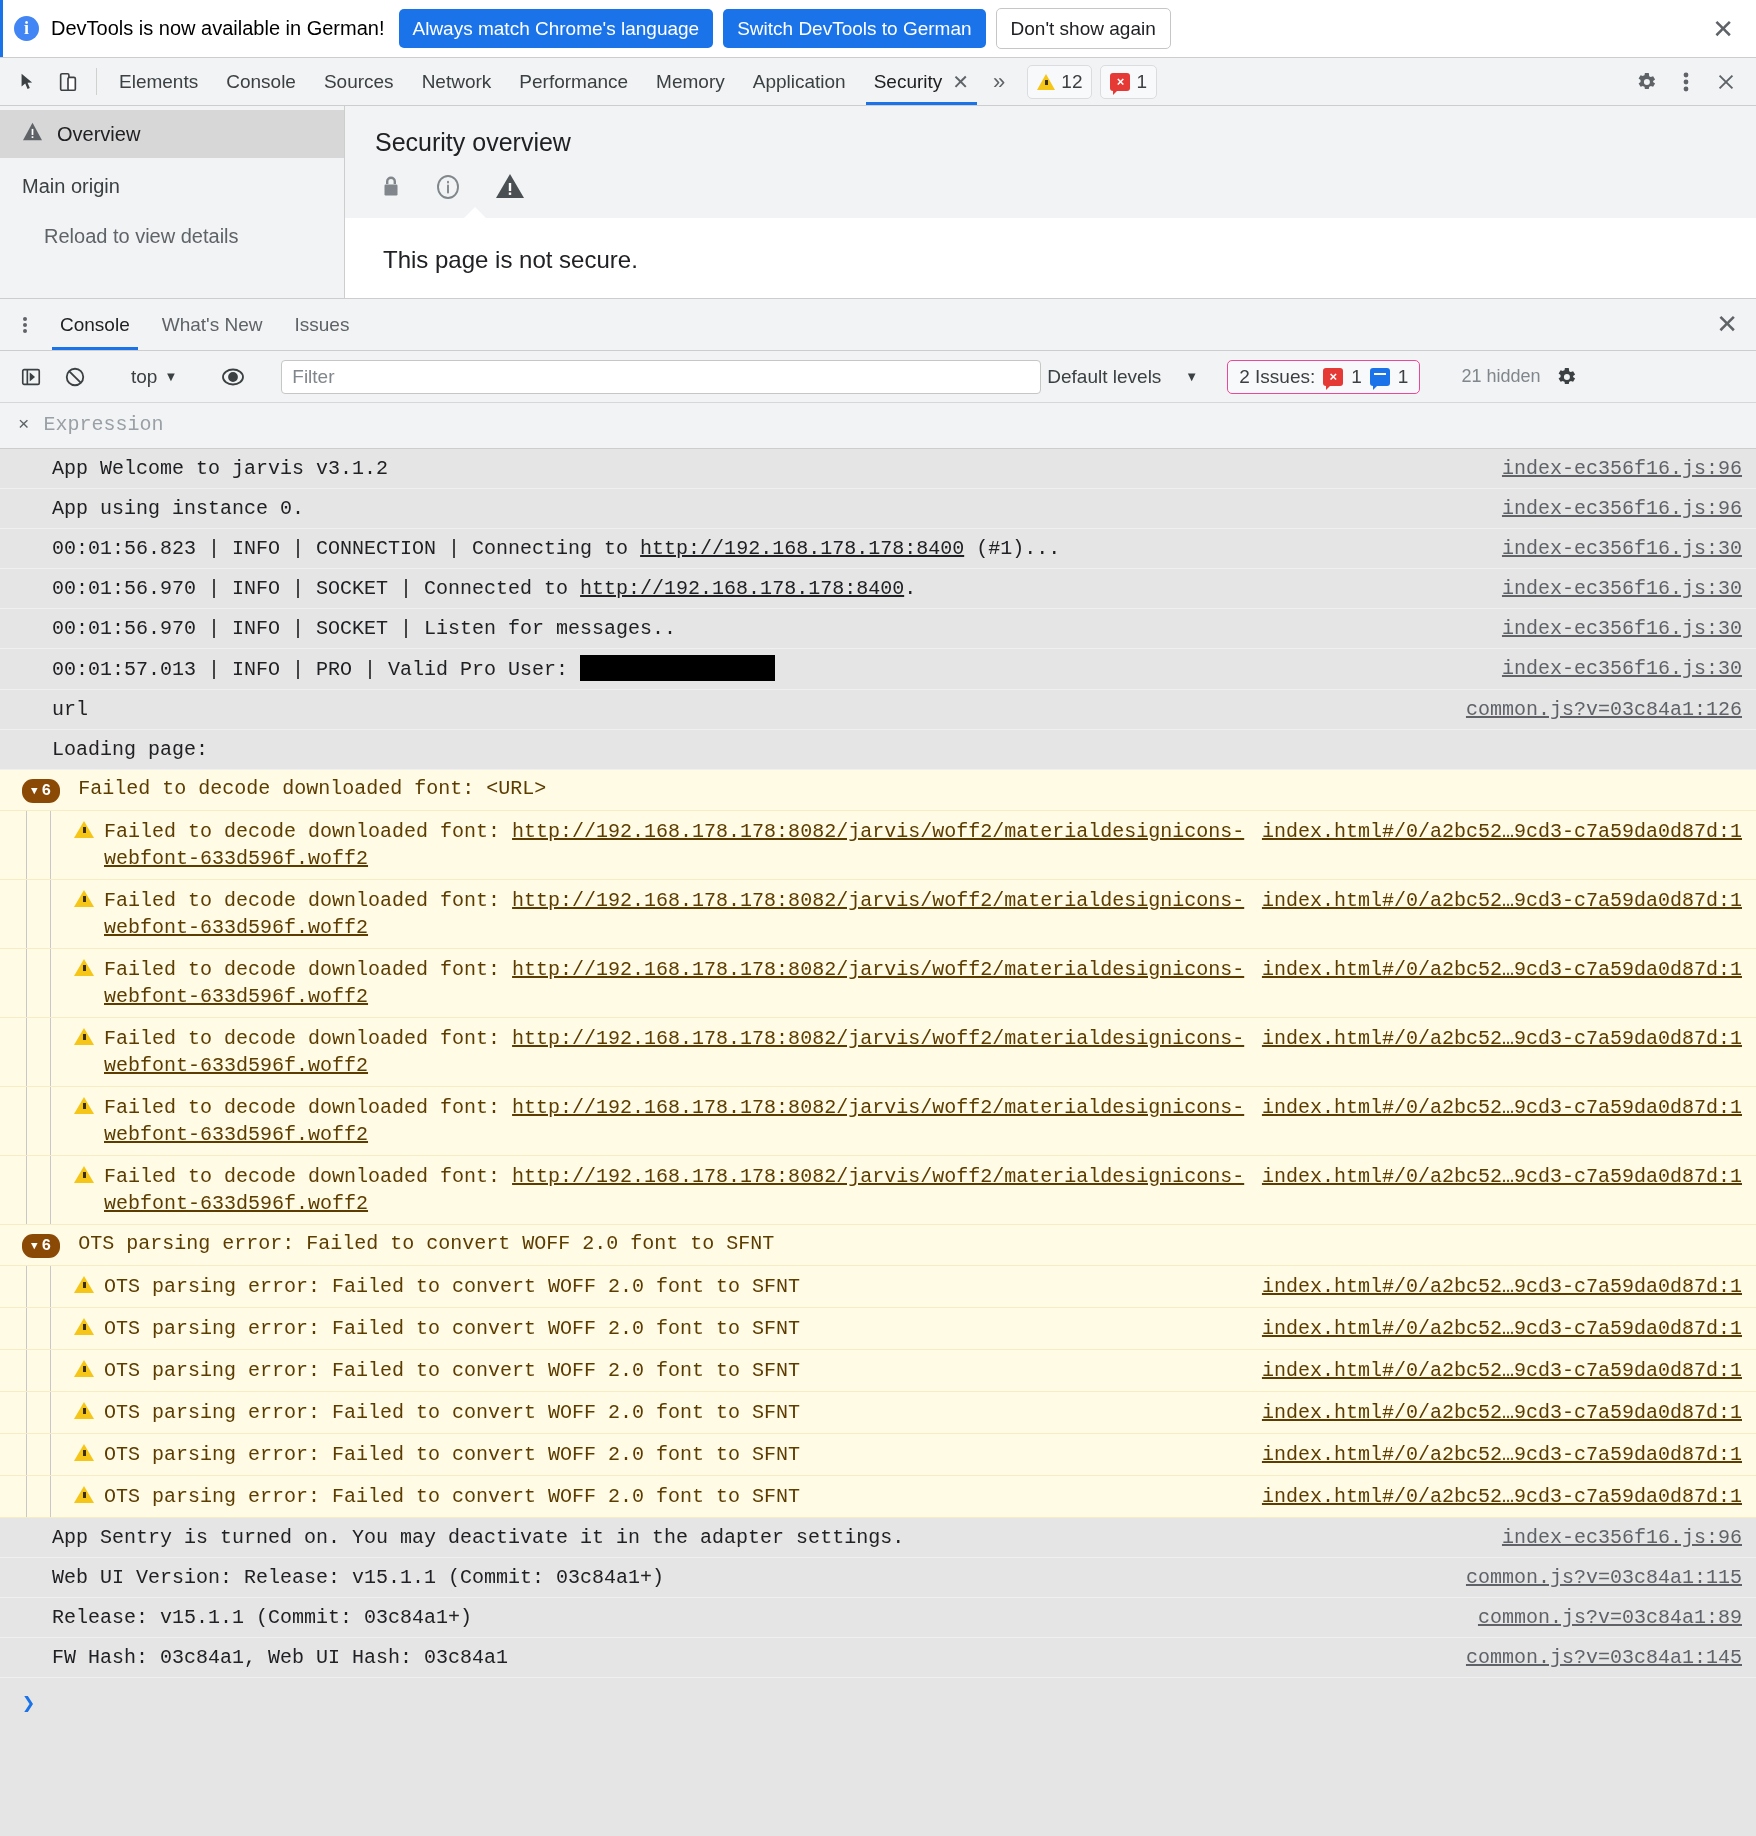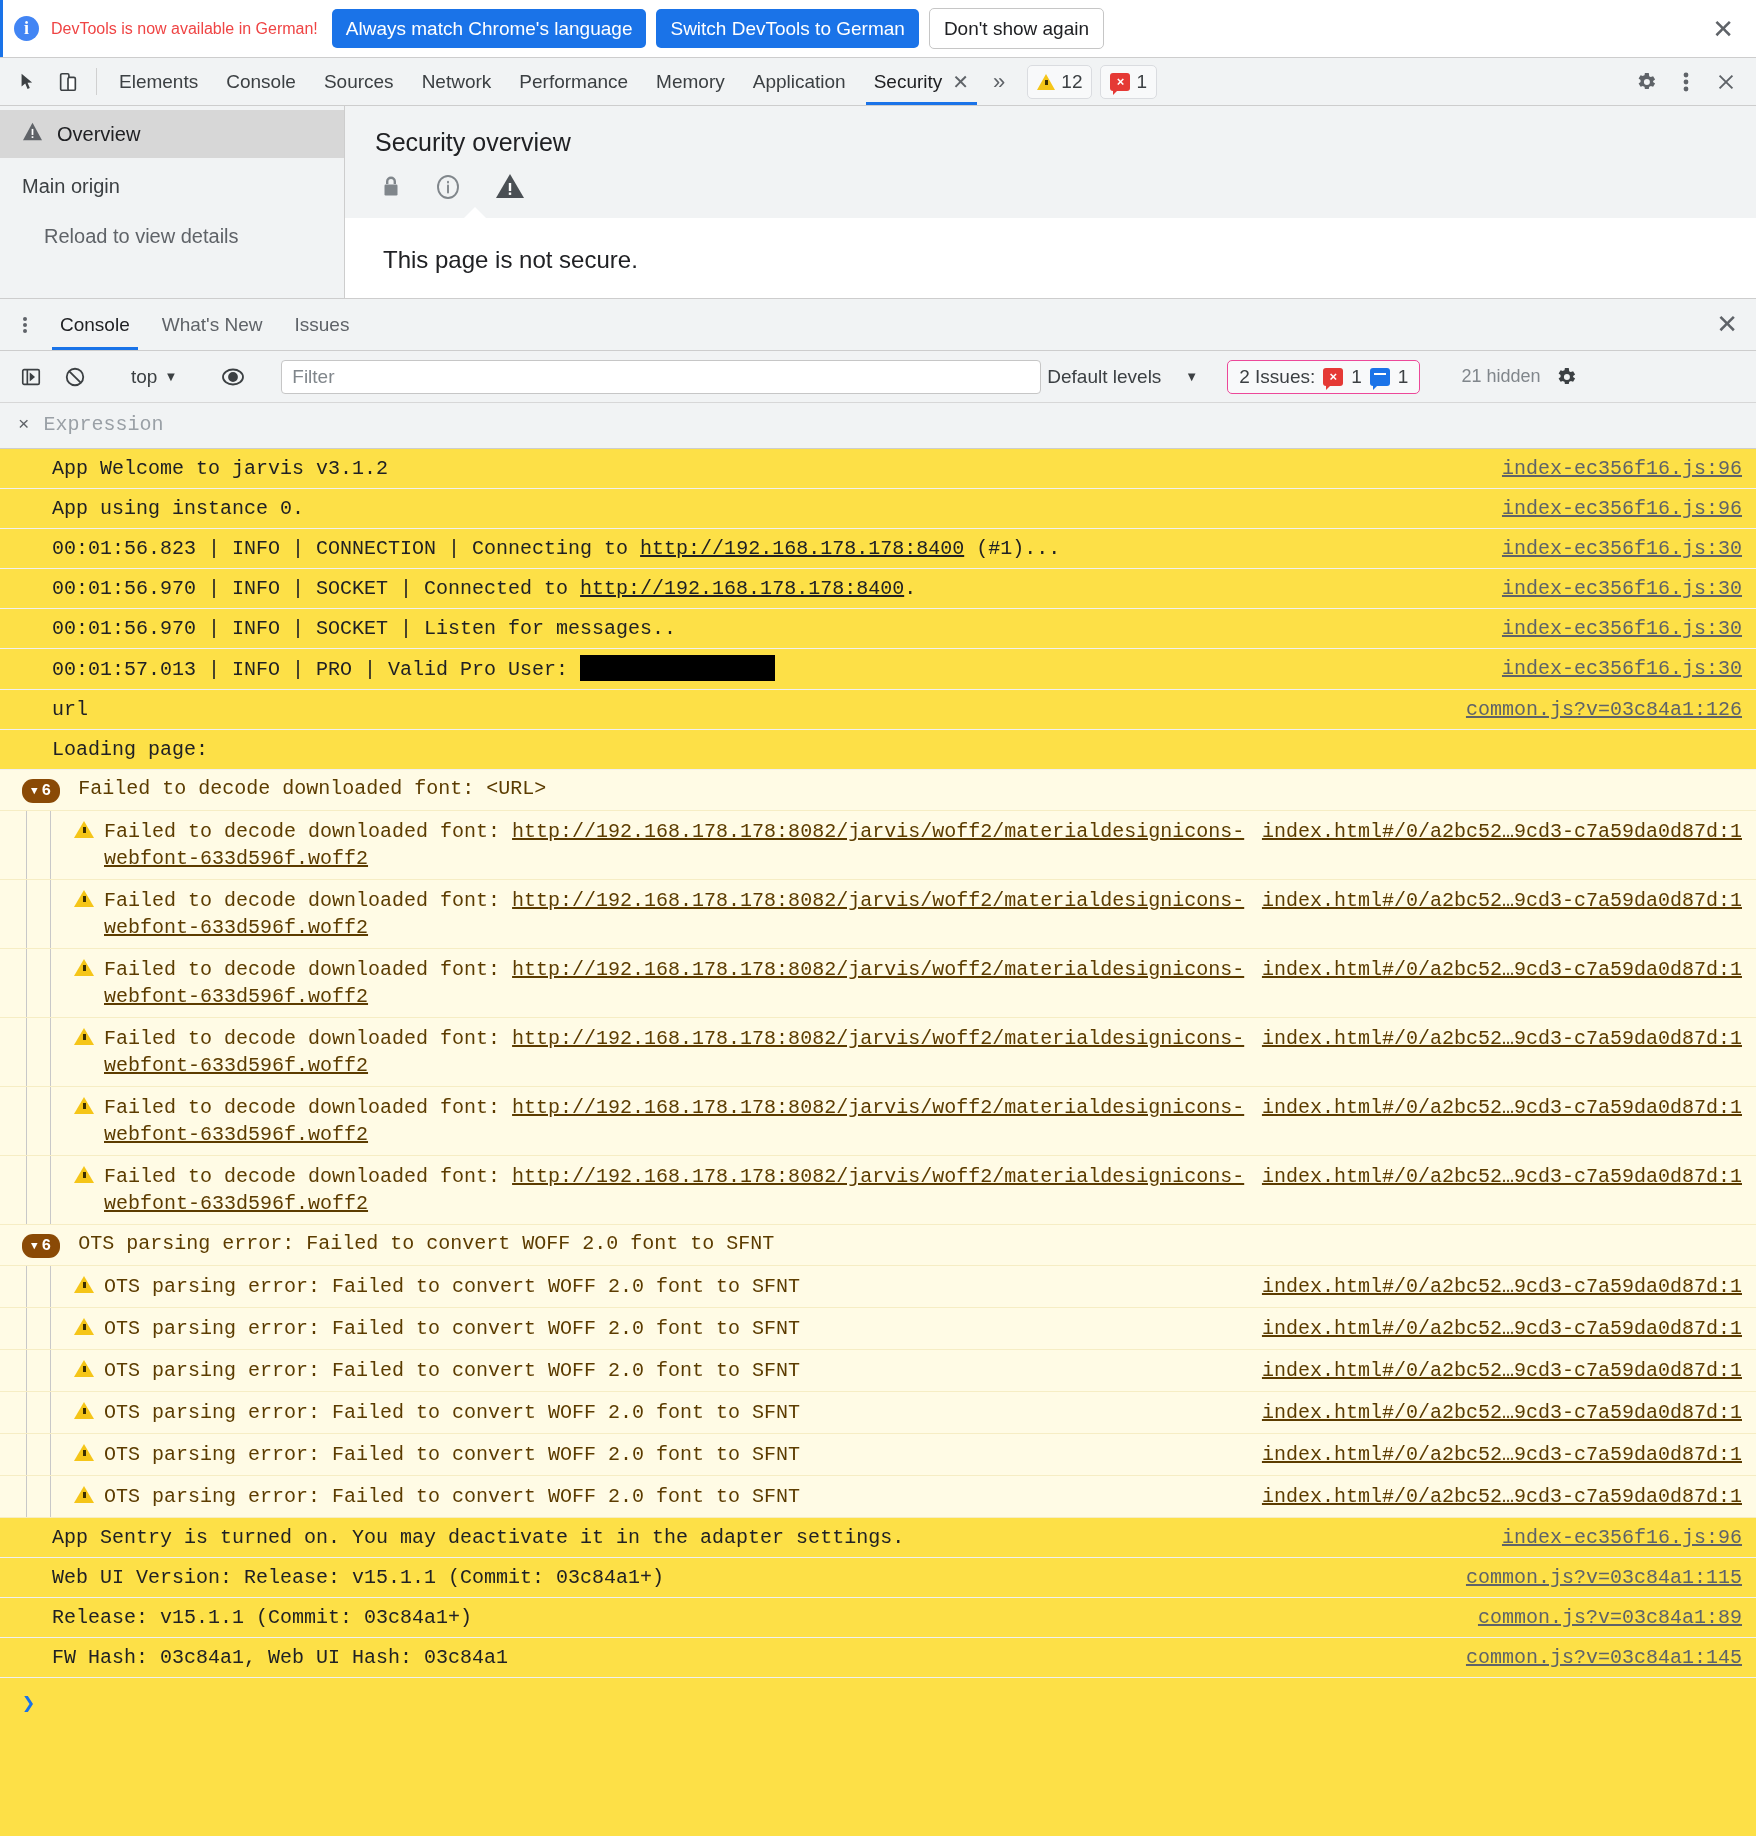--- a/index.html
+++ b/index.html
@@ -24,21 +24,21 @@
   .infobar-left-accent {
     position:absolute; left:0; top:0; bottom:0; width:3px; background:#1a73e8;
   }
   .info-icon {
     width: 25px; height: 25px; border-radius: 50%;
     background: #4285f4; color: #fff;
     display:flex; align-items:center; justify-content:center;
     font-size: 18px; font-weight: bold; font-family: "Liberation Serif", serif;
     margin-right: 12px; flex:0 0 25px;
   }
-  .infobar-text { font-size: 16px; color: #ef4444; margin-right: 14px; white-space: nowrap; }
+  .infobar-text { font-size: 20px; color: #000000; margin-right: 14px; white-space: nowrap; }
   .btn-blue {
     background: #1a73e8; color:#fff; border:none; border-radius:5px;
     font-size: 19px; font-family:"Liberation Sans",sans-serif;
     padding: 9px 14px; margin-right: 10px; white-space:nowrap; cursor:pointer;
     line-height: 1.15;
   }
   .btn-plain {
     background: #fff; color:#202124; border:1px solid #c6c6c6; border-radius:5px;
     font-size: 19px; font-family:"Liberation Sans",sans-serif;
     padding: 9px 14px; white-space:nowrap; cursor:pointer; line-height: 1.15;
@@ -155,21 +155,21 @@
   .live-expr {
     background:#f1f3f4; border-bottom:1px solid #cdcdcd; padding: 10px 0 12px 0;
     flex:0 0 auto;
   }
   .le-row1 { display:flex; align-items:center; padding-left: 18px; font-family:"Liberation Mono", monospace; }
   .le-x { font-size:19px;color:#5f6368;margin-right:14px;cursor:pointer; }
   .le-placeholder { font-size:20px; color:#9aa0a6;text-align:center; }
   .le-row2 { padding-left: 50px; font-size:20px; color:#202124; font-family:"Liberation Mono", monospace; margin-top: 8px; }
 
   
-  .log { flex:1; overflow:hidden; background:#fde047; font-family:"Liberation Mono", monospace; }
+  .log { flex:1; overflow:hidden; background:#e5e5e5; font-family:"Liberation Mono", monospace; }
   .row {
     display:flex; align-items:flex-start; border-bottom:1px solid #f0f0f0;
     padding: 6px 14px 6px 0; font-size: 20px; line-height: 1.35; color:#202124;
     min-height: 33px;
   }
   .row .msg { padding-left: 52px; flex: 1 1 auto; word-break: break-word; }
   .row .src { flex: 0 0 auto; text-align:right; padding-left: 18px; color:#5f6368; text-decoration: underline; cursor:pointer; white-space:nowrap; }
   .lnk { color:#202124; text-decoration: underline; cursor:pointer; }
   .redact { display:inline-block; width:195px; height:26px; background:#000; vertical-align:-6px; }
 

